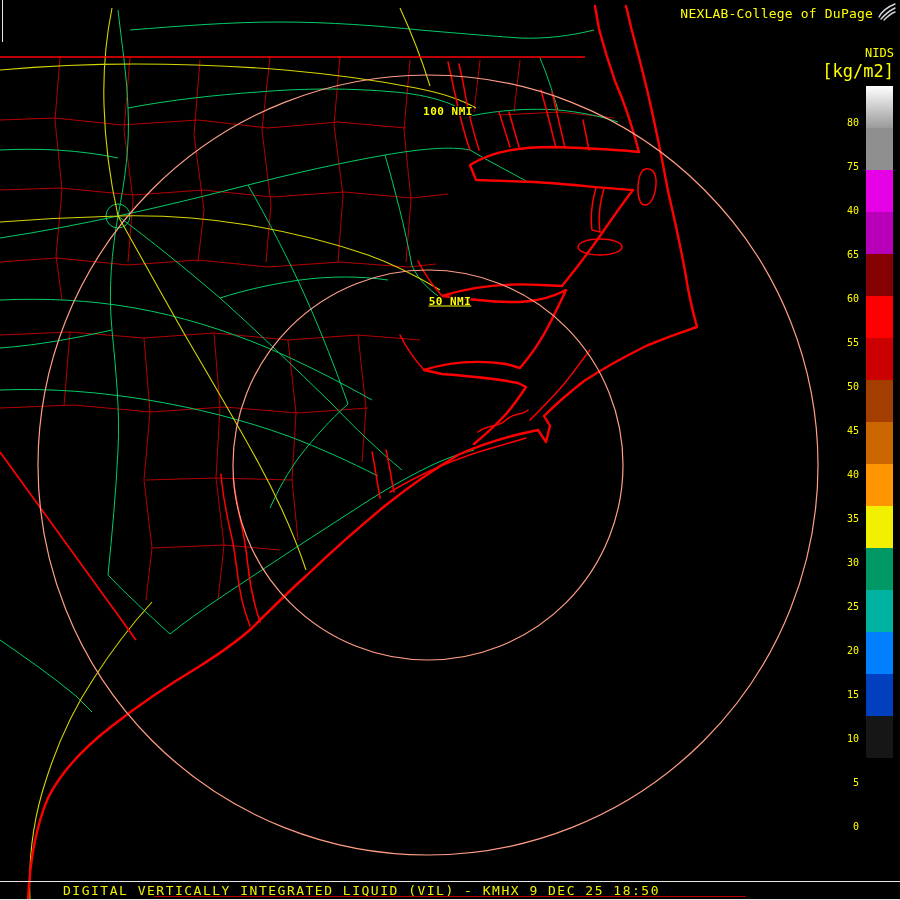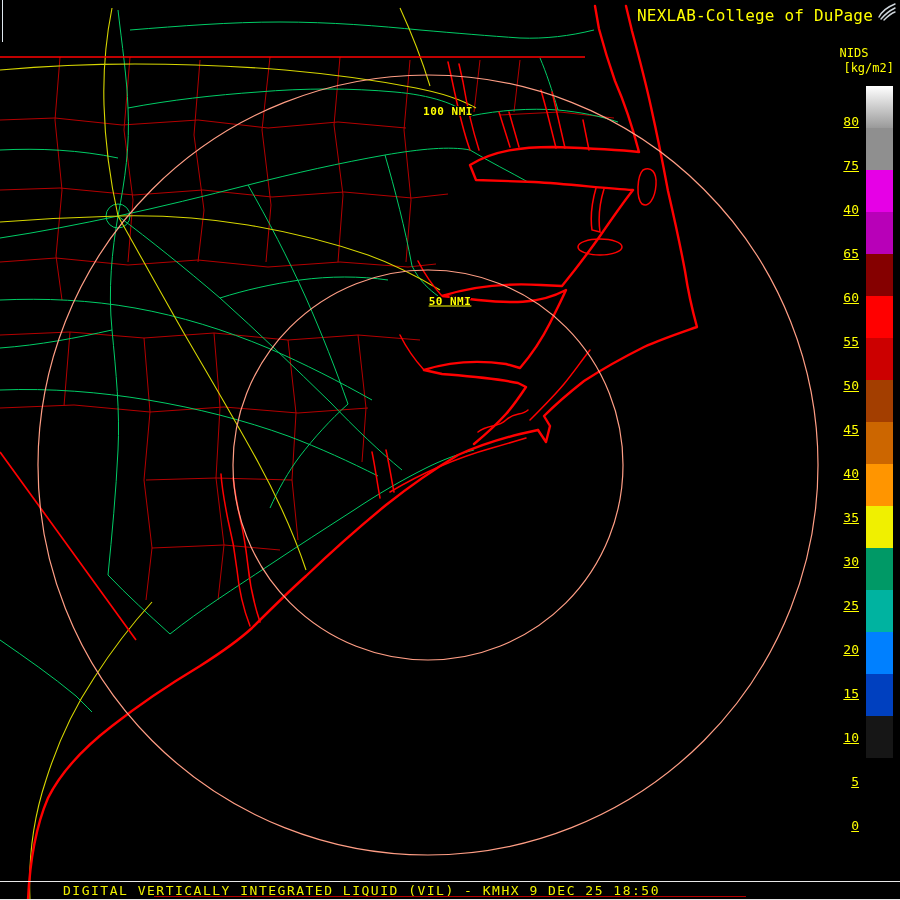--- a/index.html
+++ b/index.html
@@ -16,29 +16,29 @@
   .river{fill:none;stroke:var(--coastline);stroke-width:1.5;stroke-linecap:round;}
   .border{fill:none;stroke:var(--state-border);stroke-width:1.7;}
   .ring{fill:none;stroke:var(--range-ring);stroke-width:1.2;}
   .maplabel{
     position:absolute;transform:translate(-50%,-50%);
     color:var(--map-label);font-size:11px;font-weight:bold;letter-spacing:.5px;
     text-shadow:1px 1px 0 #000,-1px -1px 0 #000,1px -1px 0 #000,-1px 1px 0 #000;
     white-space:nowrap;
     margin-top:36px;
   }
-  .attr{position:absolute;top:6px;right:27px;color:var(--header-text);font-size:16px;letter-spacing:.2px;white-space:nowrap;}
+  .attr{position:absolute;top:6px;right:27px;color:var(--header-text);font-size:13px;letter-spacing:.2px;white-space:nowrap;}
   .logo{position:absolute;top:2px;right:3px;width:20px;height:20px;}
-  .nids{position:absolute;top:46px;right:6px;width:80px;text-align:center;color:var(--scale-label);font-size:12px;}
-  .units{position:absolute;top:61px;right:6px;width:80px;text-align:right;color:var(--scale-label);font-size:12px;}
+  .nids{position:absolute;top:46px;right:6px;width:80px;text-align:right;color:var(--scale-label);font-size:12px;}
+  .units{position:absolute;top:61px;right:6px;width:80px;text-align:right;color:var(--scale-label);font-size:17px;}
   .bar{position:absolute;top:86px;right:7px;width:27px;}
   .seg{height:42px;}
   .barlabels{position:absolute;top:86px;right:41px;width:28px;}
   .seg-label{height:42px;display:flex;align-items:flex-end;justify-content:flex-end;
-    color:var(--scale-label);font-size:13px;line-height:1;padding-bottom:2px;text-decoration:underline;}
+    color:var(--scale-label);font-size:10px;line-height:1;padding-bottom:2px;}
   .footer-rule{position:absolute;left:0;width:900px;height:1px;background:var(--footer-rule);}
   .footer-underline{position:absolute;top:896px;left:154px;width:592px;height:1px;background:var(--footer-underline);}
   .footer-text{position:absolute;top:883px;left:0;width:723px;text-align:center;
     color:var(--footer-text);font-size:13px;letter-spacing:1.5px;white-space:nowrap;}
   .tick{position:absolute;left:2px;top:0;width:1px;height:42px;background:#dfe8ef;}
 </style>
 </head>
 <body>
 
 <div class="stage">

